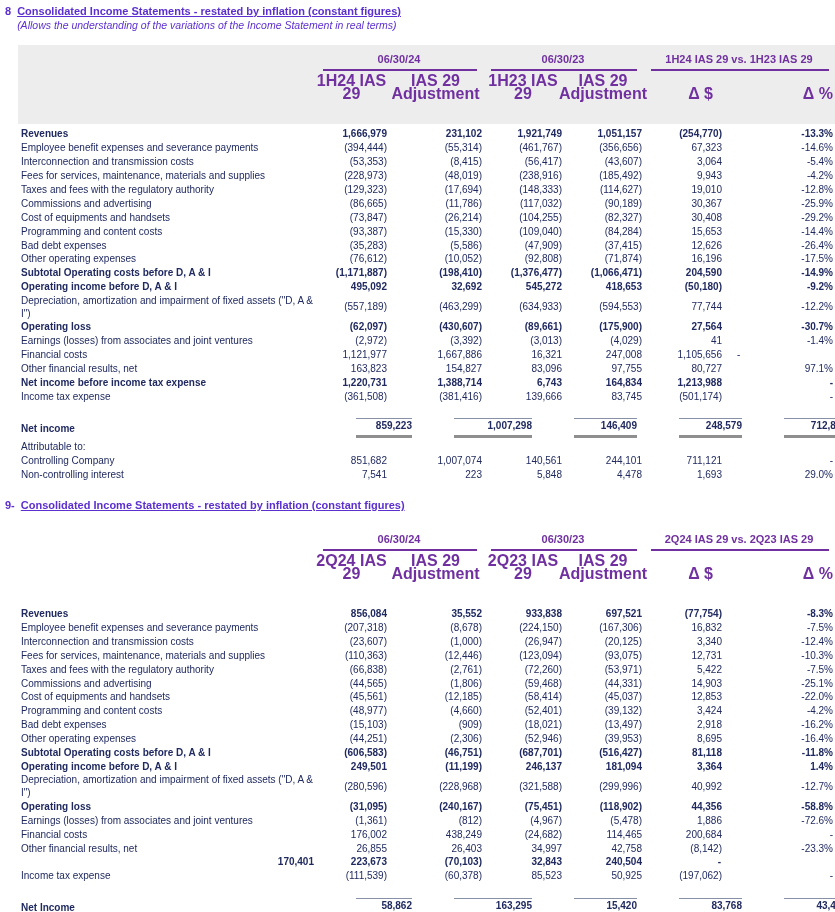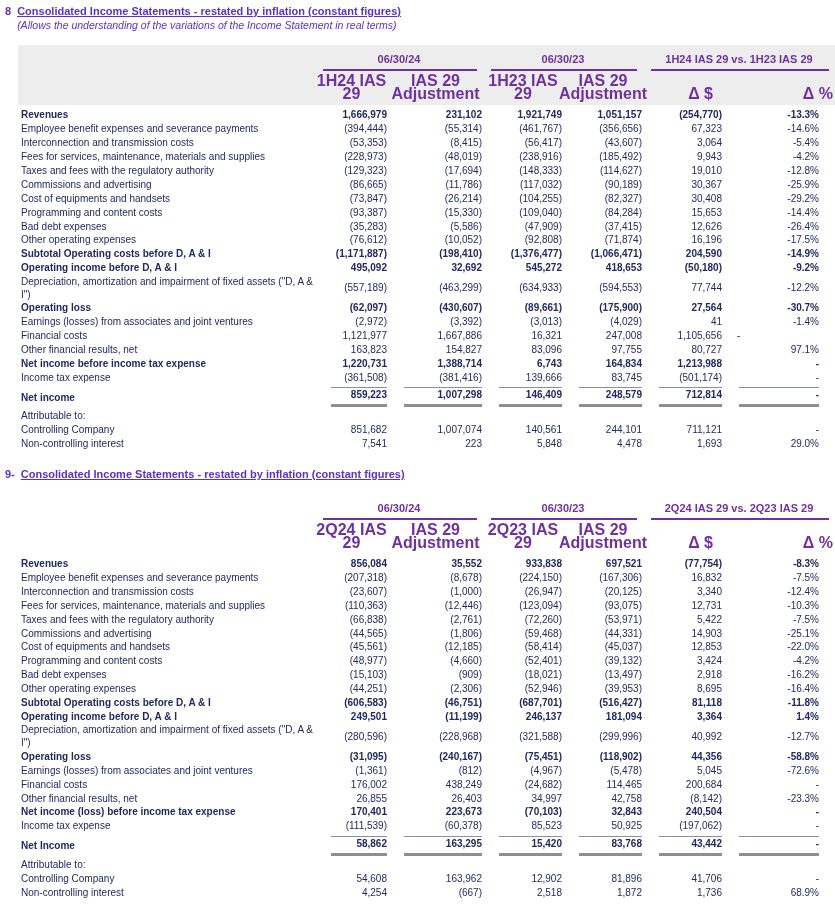--- a/index.html
+++ b/index.html
@@ -20,43 +20,43 @@
   .sec-num{font-size:11px;font-weight:bold;color:var(--violet);line-height:14px;}
   .sec-title{font-size:11px;font-weight:bold;color:var(--violet);text-decoration:underline;line-height:14px;}
   .sec-sub{font-size:10.5px;color:var(--violet);line-height:14px;}
   .sub-italic{font-style:italic;}
   .sub-bold{font-weight:bold;}
   .sec2{margin-top:16px;}
 
   .tbl{margin:13px 0 0 18px;width:817px;}
   .grid7{display:grid;grid-template-columns:297px 73px 95px 80px 80px 80px 112px;}
 
-  .thead{padding:7px 0 5px;}
+  .thead{padding:7px 0 24px;}
   .thead.shaded{background:var(--headbg);}
   .gcell.g0{grid-column:2 / span 2;}
   .gcell.g1{grid-column:4 / span 2;}
   .gcell.g2{grid-column:6 / span 2;}
   .glabel{text-align:center;font-weight:bold;color:var(--purple);font-size:11px;line-height:14px;white-space:nowrap;}
   .grule{height:2px;background:var(--purple);margin:3px 6px 0 8px;}
   .hrow2{margin-top:3px;}
   .ch{font-weight:bold;color:var(--purple);font-size:16px;line-height:13px;text-align:center;
       display:flex;align-items:flex-end;justify-content:center;}
   .ch.wrap{white-space:normal;}
   .ch.right{justify-content:flex-end;padding-right:10px;}
   .ch.pct{justify-content:flex-end;padding-right:2px;}
 
   .tbody{margin-top:3px;}
   .row{min-height:13.9px;align-items:center;}
   .cell{font-size:10px;line-height:13px;color:var(--navy);}
   .lab{padding-left:3px;}
   .num{text-align:right;padding-right:1px;white-space:nowrap;font-variant-numeric:tabular-nums;}
-  .n5{padding-right:16px;}
+  .n5{padding-right:2px;}
   .pleft{text-align:left !important;padding-left:14px;}
   .row.bold{font-weight:bold;}
-  .row.lines{margin:3px 0 2px;}
+  .row.lines{margin:15px 0 2px;gap:25px;}
   .row.lines .seg{display:block;border-top:1px solid #8890a8;border-bottom:3px solid var(--thick);
                   padding-bottom:3px;margin-left:16px;}
 </style>
 </head>
 <body>
 
 <div>
 
   <div class="sec-head">
     <span class="sec-num">8</span>
@@ -474,21 +474,21 @@
           <div class="cell num n3">(118,902)</div>
           <div class="cell num n4">44,356</div>
           <div class="cell num n5">-58.8%</div>
         </div>
         <div class="row grid7">
           <div class="cell lab">Earnings (losses) from associates and joint ventures</div>
           <div class="cell num n0">(1,361)</div>
           <div class="cell num n1">(812)</div>
           <div class="cell num n2">(4,967)</div>
           <div class="cell num n3">(5,478)</div>
-          <div class="cell num n4">5,045</div>
+          <div class="cell num n4">1,886</div>
           <div class="cell num n5">-72.6%</div>
         </div>
         <div class="row grid7">
           <div class="cell lab">Financial costs</div>
           <div class="cell num n0">176,002</div>
           <div class="cell num n1">438,249</div>
           <div class="cell num n2">(24,682)</div>
           <div class="cell num n3">114,465</div>
           <div class="cell num n4">200,684</div>
           <div class="cell num n5">-</div>
@@ -496,21 +496,20 @@
         <div class="row grid7">
           <div class="cell lab">Other financial results, net</div>
           <div class="cell num n0">26,855</div>
           <div class="cell num n1">26,403</div>
           <div class="cell num n2">34,997</div>
           <div class="cell num n3">42,758</div>
           <div class="cell num n4">(8,142)</div>
           <div class="cell num n5">-23.3%</div>
         </div>
         <div class="row grid7 bold">
-          <div class="cell lab">Net income (loss) before income tax expense</div>
           <div class="cell num n0">170,401</div>
           <div class="cell num n1">223,673</div>
           <div class="cell num n2">(70,103)</div>
           <div class="cell num n3">32,843</div>
           <div class="cell num n4">240,504</div>
           <div class="cell num n5">-</div>
         </div>
         <div class="row grid7">
           <div class="cell lab">Income tax expense</div>
           <div class="cell num n0">(111,539)</div>

